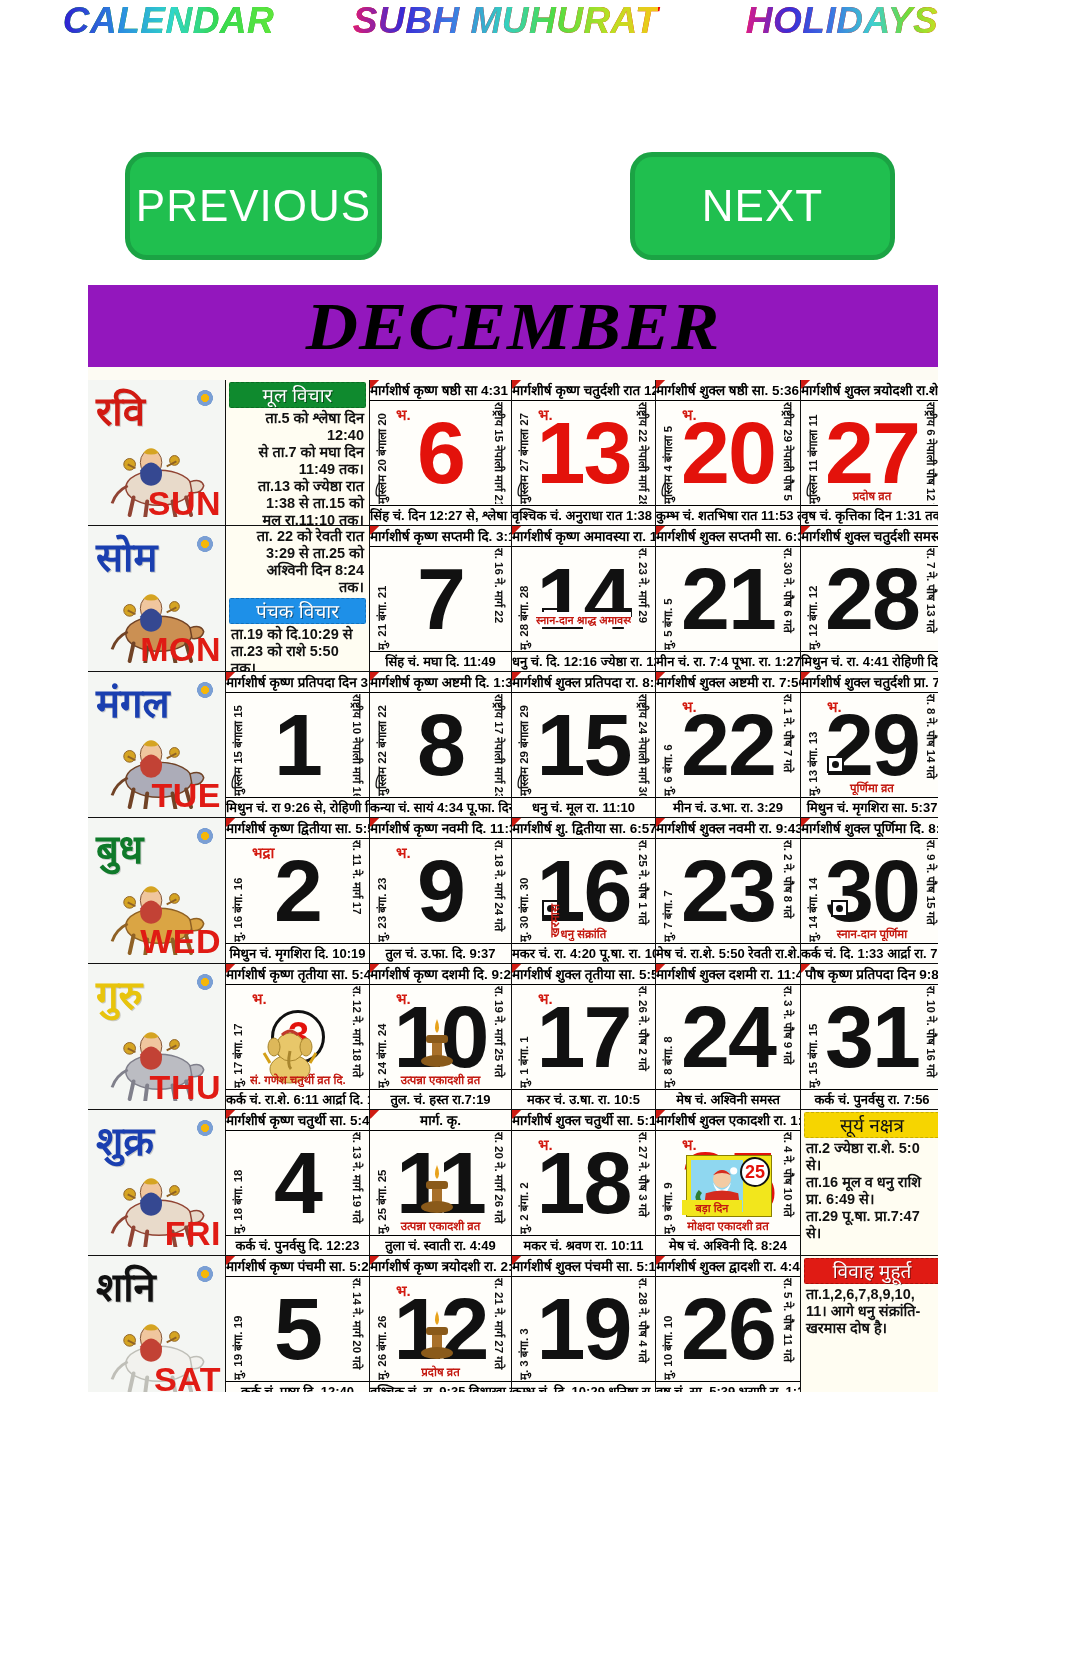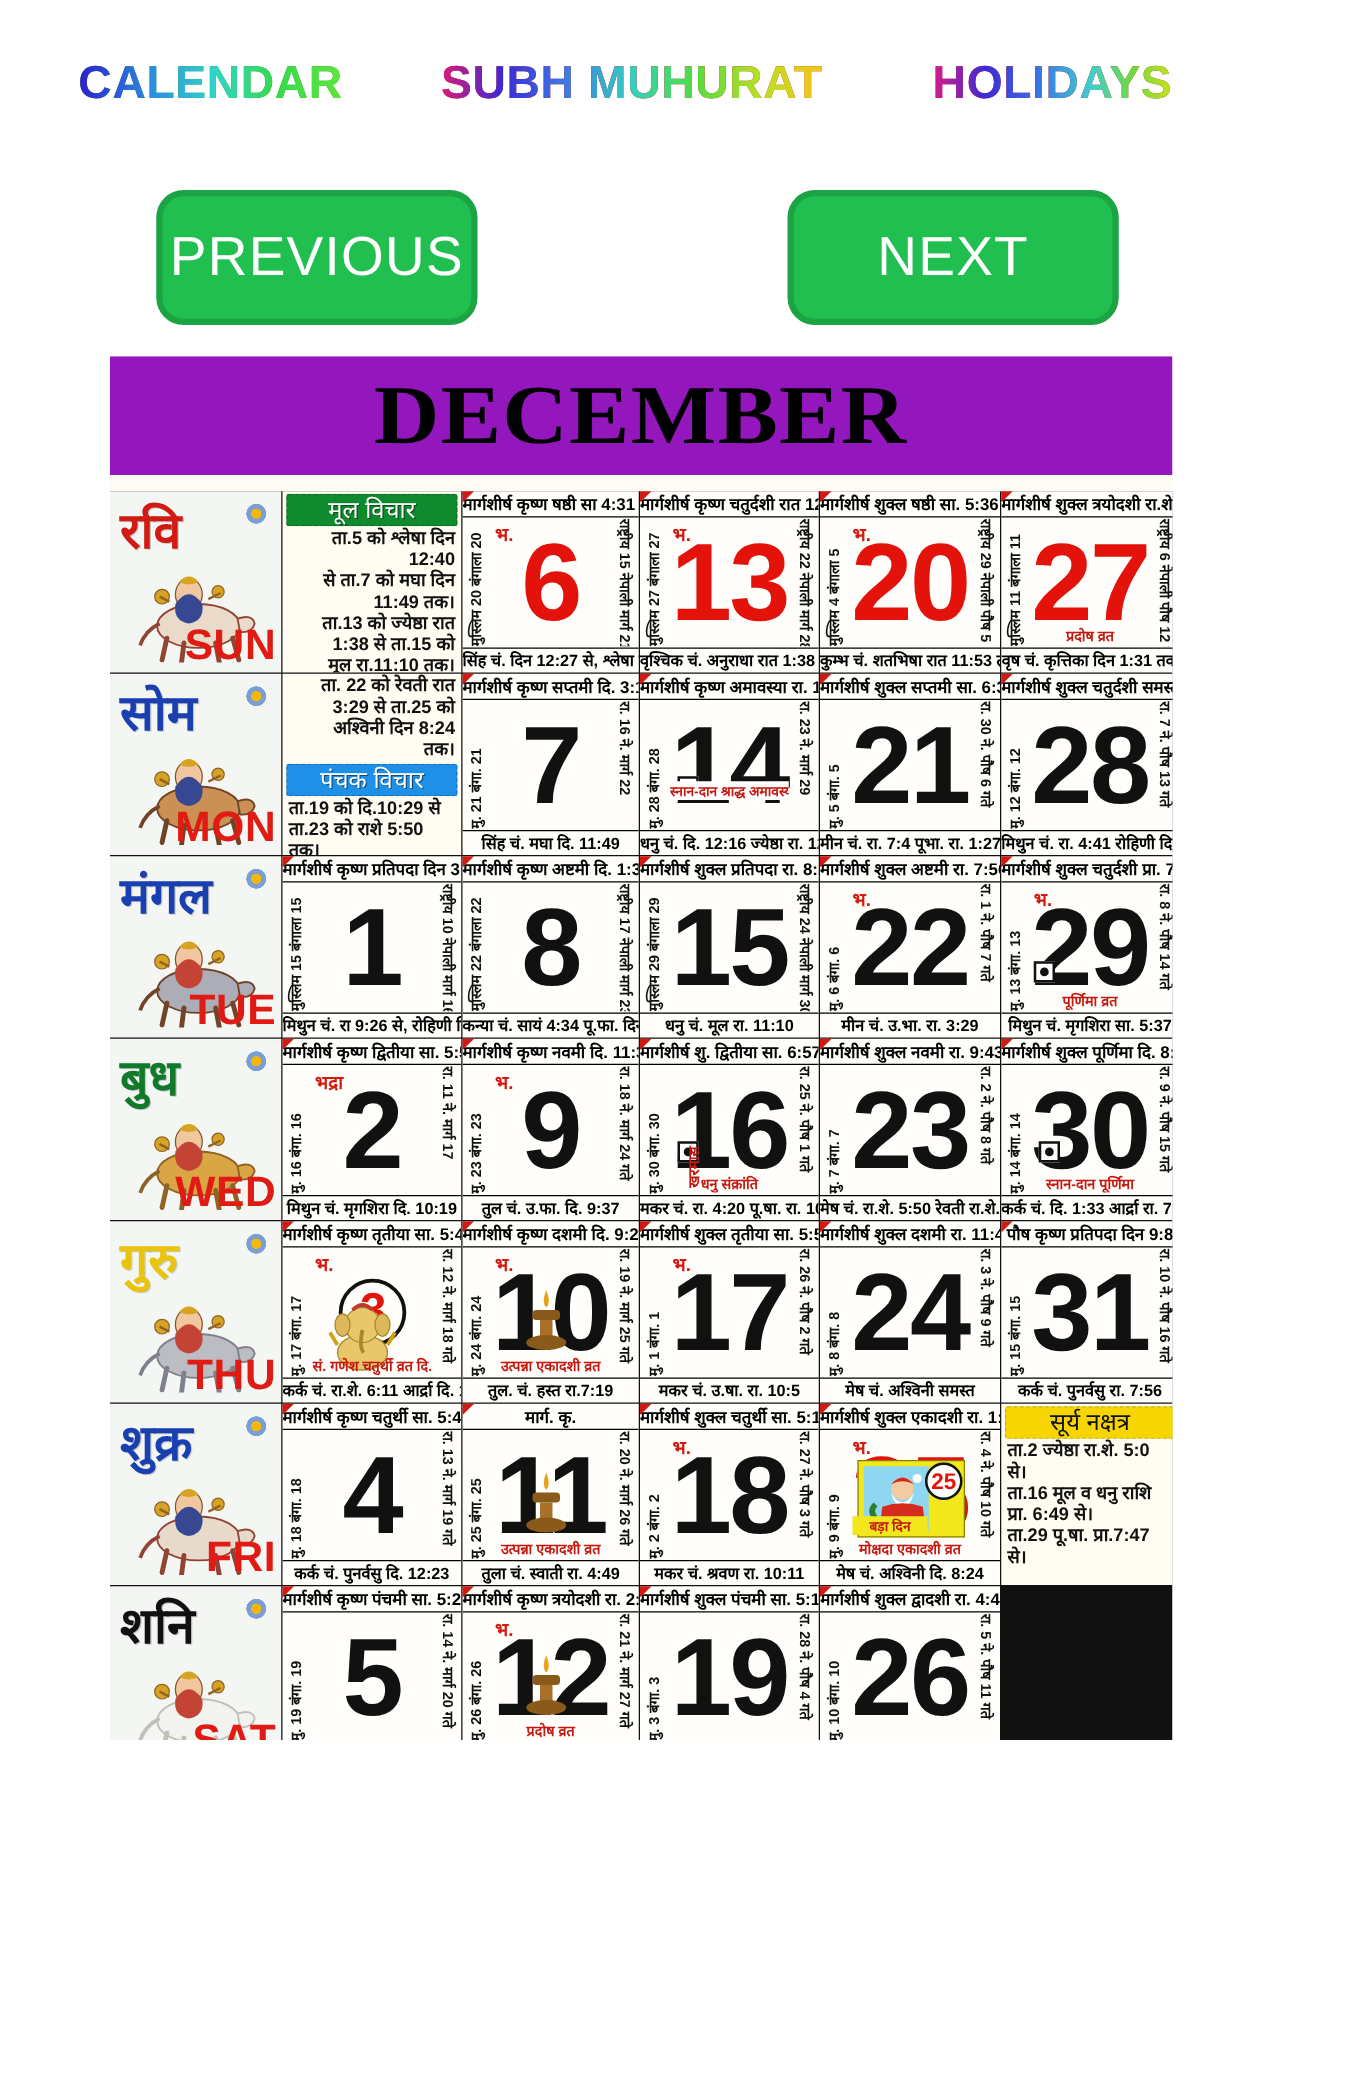--- a/index.html
+++ b/index.html
@@ -12,29 +12,30 @@
 
   
   .tabbar {
     display: flex;
     width: 1010px;
     height: 131px;
     overflow: hidden;
   }
   .tab {
     display: flex;
-    align-items: center;
+    align-items: flex-start;
     justify-content: center;
     font-weight: bold;
     font-size: 37px;
     letter-spacing: 0.5px;
     white-space: nowrap;
     -webkit-background-clip: text;
     background-clip: text;
     color: transparent;
+    font-style: italic;
   }
   .tab-calendar {
     width: 337px;
     background-color: #069d09;
   }
   .tab-calendar .tab-label {
     background-image: linear-gradient(90deg, #2f1fd0 0%, #2b8fe0 28%, #2fd6c8 52%, #36d94f 74%, #5ee63a 100%);
     -webkit-background-clip: text;
     background-clip: text;
     color: transparent;
@@ -90,25 +91,26 @@
   .sheet {
     position: absolute;
     left: 88px;
     top: 285px;
     width: 850px;
     height: 1107px;
     background: #fdfbf3;
     overflow: hidden;
   }
   .month-banner {
-    height: 95px;
+    height: 82px;
     background: #9317bd;
     display: flex;
     align-items: center;
     justify-content: center;
+    font-style: italic;
   }
   .month-banner .month-name {
     font-family: "Liberation Serif", serif;
     font-weight: bold;
     font-size: 67px;
     color: #000000;
     letter-spacing: 1px;
     transform: scaleX(1.08);
   }
 
@@ -877,14 +879,18 @@
       <div class="datecell">
         <div class="diamond"></div>
         <div class="dc-top">मार्गशीर्ष शुक्ल द्वादशी रा. 4:4</div>
         <div class="dc-left">मु. 10 बंगा. 10</div>
         <div class="dc-right">रा. 5 ने. पौष 11 गते</div>
         <div class="dc-num">
           <span>26</span>
         </div>
         <div class="dc-bot">वृष चं. सा. 5:39 भरणी रा. 1:2</div>
       </div>
+      <div class="infobox">
+        <div class="ib-head red">विवाह मुहूर्त</div>
+        <div class="ib-body left">ता.1,2,6,7,8,9,10,<br>11। आगे धनु संक्रांति-<br>खरमास दोष है।</div>
+      </div>
     </div>
 </div>
 
 </body></html>

